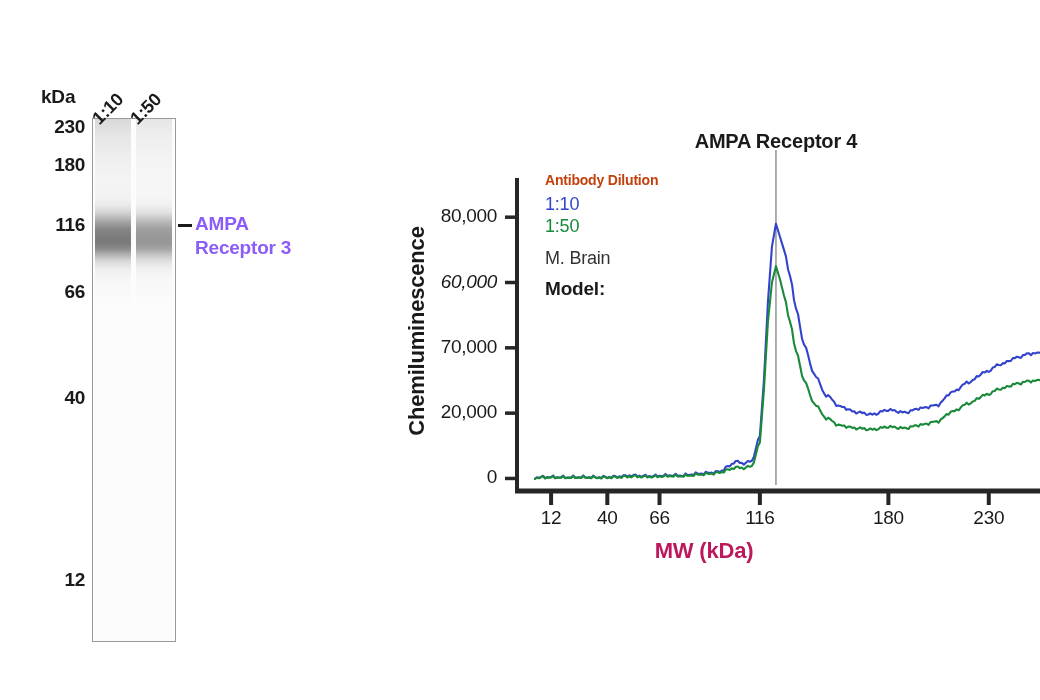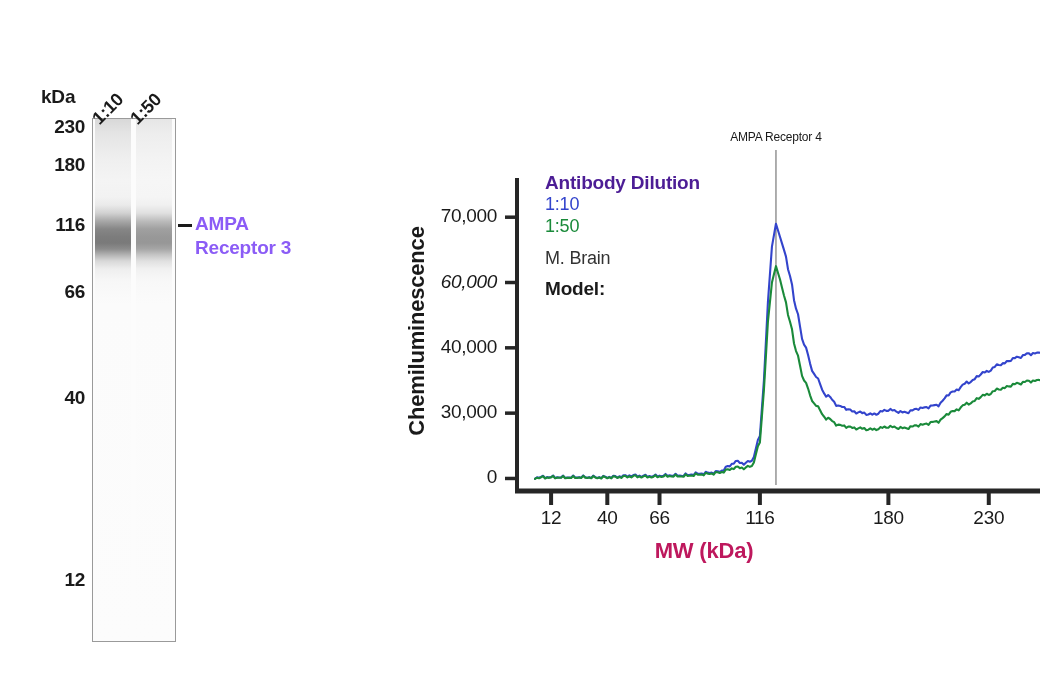--- a/index.html
+++ b/index.html
@@ -152,35 +152,35 @@
     width: 710px;
     text-align: center;
     font-size: 22px;
     font-weight: bold;
     color: #be185d;
     letter-spacing: -0.2px;
   }
   #peak-annotation {
     position: absolute;
     top: 130px;
-    font-size: 12px;
-    font-weight: normal;
+    font-size: 20px;
+    font-weight: bold;
     color: #1a1a1a;
     transform: translateX(-50%);
     white-space: nowrap;
     letter-spacing: -0.2px;
   }
   #legend {
     position: absolute;
     left: 196px; top: 172px;
     font-size: 18px;
     line-height: 1.18;
     letter-spacing: -0.2px;
   }
-  #legend .lg-title { font-weight: bold; color: #4c1d95; font-size: 19px; }
+  #legend .lg-title { font-weight: bold; color: #c2410c; font-size: 14px; }
   #legend .lg-s1 { font-weight: normal; }
   #legend .lg-s2 { font-weight: normal; }
   #legend .lg-model-title { font-weight: bold; color: #1a1a1a; font-size: 19px; margin-top: 8px; }
   #legend .lg-model-val { color: #333333; }
   .lg-row { height: 22px; }
   .lg-gap { height: 10px; }
 </style>
 </head>
 <body>
 
@@ -245,24 +245,24 @@
         <line x1="202.09230769230768" y1="491" x2="202.09230769230768" y2="505" stroke="#262626" stroke-width="4"></line>
         <line x1="258.3076923076923" y1="491" x2="258.3076923076923" y2="505" stroke="#262626" stroke-width="4"></line>
         <line x1="310.5076923076923" y1="491" x2="310.5076923076923" y2="505" stroke="#262626" stroke-width="4"></line>
         <line x1="410.89230769230767" y1="491" x2="410.89230769230767" y2="505" stroke="#262626" stroke-width="4"></line>
         <line x1="539.3846153846154" y1="491" x2="539.3846153846154" y2="505" stroke="#262626" stroke-width="4"></line>
         <line x1="639.7692307692307" y1="491" x2="639.7692307692307" y2="505" stroke="#262626" stroke-width="4"></line>
         <polyline points="186.03,478.64 188.04,477.35 190.05,477.82 192.05,476.88 194.06,475.76 196.07,478.13 198.08,477.09 200.08,477.46 202.09,476.98 204.10,475.54 206.11,477.98 208.12,477.31 210.12,477.50 212.13,477.40 214.14,475.62 216.15,477.92 218.15,477.54 220.16,477.43 222.17,477.62 224.18,475.52 226.18,477.57 228.19,477.53 230.20,477.16 232.21,477.66 234.22,475.44 236.22,477.24 238.23,477.66 240.24,477.15 242.25,477.97 244.25,475.71 246.26,477.14 248.27,477.91 250.28,477.15 252.28,478.13 254.29,475.84 256.30,476.75 258.31,477.85 260.32,476.87 262.32,477.92 264.33,475.72 266.34,476.15 268.35,477.52 270.35,476.29 272.36,477.30 274.37,475.33 276.38,475.20 278.38,476.72 280.39,475.42 282.40,476.54 284.41,474.99 286.42,474.55 288.42,476.59 290.43,475.59 292.44,476.80 294.45,475.70 296.45,474.82 298.46,476.97 300.47,475.99 302.48,476.93 304.48,476.02 306.49,474.54 308.50,476.60 310.51,475.65 312.52,476.32 314.52,475.83 316.53,473.94 318.54,475.91 320.55,475.23 322.55,475.78 324.56,475.82 326.57,473.80 328.58,475.84 330.58,475.59 332.59,475.84 334.60,476.01 336.61,473.45 338.62,475.04 340.62,474.88 342.63,474.63 344.64,475.06 346.65,472.46 348.65,473.73 350.66,473.82 352.67,473.43 354.68,474.42 356.68,471.85 358.69,472.62 360.70,473.04 362.71,472.53 364.72,473.72 366.72,471.02 368.73,471.23 370.74,472.03 372.75,470.65 374.75,470.49 376.76,466.64 378.77,465.95 380.78,466.36 382.78,463.81 384.79,463.63 386.80,460.93 388.81,460.83 390.82,462.96 392.82,462.77 394.83,464.72 396.84,462.78 398.85,461.00 400.85,461.73 402.86,460.83 404.87,456.95 406.88,448.42 408.88,439.89 410.89,436.01 412.90,408.25 414.91,380.49 416.92,341.30 418.92,302.11 420.93,274.35 422.94,246.59 424.95,235.15 426.95,223.72 428.96,230.26 430.97,236.79 432.98,243.32 434.98,249.85 436.99,256.62 439.00,269.20 441.01,275.98 443.02,284.45 445.02,300.17 447.03,308.64 449.04,314.25 451.05,326.60 453.05,338.95 455.06,344.56 457.07,347.62 459.08,354.91 461.08,363.61 463.09,370.90 465.10,373.93 467.11,376.99 469.12,378.49 471.12,384.21 473.13,389.65 475.14,393.38 477.15,396.71 479.15,395.07 481.16,396.92 483.17,399.74 485.18,401.71 487.18,405.88 489.19,405.50 491.20,405.92 493.21,406.99 495.22,406.93 497.22,409.85 499.23,409.19 501.24,409.56 503.25,411.49 505.25,411.26 507.26,413.54 509.27,412.37 511.28,411.56 513.28,413.12 515.29,412.57 517.30,414.94 519.31,414.50 521.32,413.30 523.32,414.69 525.33,413.48 527.34,414.74 529.35,413.70 531.35,411.07 533.36,411.54 535.37,409.82 537.38,410.85 539.38,410.84 541.39,408.90 543.40,410.46 545.41,409.98 547.42,411.69 549.42,412.86 551.43,411.05 553.44,412.48 555.45,411.83 557.45,412.54 559.46,413.21 561.47,410.21 563.48,410.37 565.48,409.03 567.49,408.87 569.50,409.94 571.51,407.45 573.52,408.01 575.52,407.34 577.53,407.02 579.54,408.36 581.55,405.63 583.55,405.54 585.56,405.11 587.57,404.77 589.58,406.33 591.58,402.83 593.59,400.72 595.60,398.42 597.61,395.41 599.62,395.56 601.62,392.35 603.63,391.45 605.64,391.43 607.65,389.47 609.65,390.26 611.66,387.14 613.67,384.65 615.68,383.69 617.68,381.50 619.69,383.39 621.70,382.09 623.71,379.94 625.72,379.15 627.72,376.11 629.73,376.48 631.74,374.51 633.75,372.03 635.75,372.52 637.76,370.83 639.77,371.85 641.78,370.64 643.78,367.51 645.79,366.98 647.80,364.32 649.81,365.03 651.82,365.27 653.82,363.16 655.83,363.39 657.84,361.04 659.85,361.11 661.85,360.99 663.86,357.98 665.87,358.15 667.88,356.68 669.88,357.25 671.89,358.03 673.90,355.09 675.91,354.92 677.92,353.20 679.92,353.33 681.93,355.16 683.94,353.08 685.95,353.52 687.95,352.59 689.96,352.44 691.97,353.06" fill="none" stroke="#3344cc" stroke-width="2.1" stroke-linejoin="round" stroke-linecap="round"></polyline>
         <polyline points="186.03,478.97 188.04,477.69 190.05,478.18 192.05,477.26 194.06,476.15 196.07,478.52 198.08,477.48 200.08,477.85 202.09,477.37 204.10,475.92 206.11,478.34 208.12,477.65 210.12,477.82 212.13,477.73 214.14,475.95 216.15,478.25 218.15,477.87 220.16,477.77 222.17,477.97 224.18,475.90 226.18,477.96 228.19,477.92 230.20,477.55 232.21,478.06 234.22,475.83 236.22,477.62 238.23,478.02 240.24,477.48 242.25,478.30 244.25,476.04 246.26,477.46 248.27,478.24 250.28,477.47 252.28,478.46 254.29,476.19 256.30,477.10 258.31,478.21 260.32,477.25 262.32,478.33 264.33,476.16 266.34,476.61 268.35,478.01 270.35,476.84 272.36,477.92 274.37,475.98 276.38,475.89 278.38,477.47 280.39,476.24 282.40,477.39 284.41,475.82 286.42,475.33 288.42,477.33 290.43,476.31 292.44,477.50 294.45,476.35 296.45,475.43 298.46,477.55 300.47,476.59 302.48,477.55 304.48,476.67 306.49,475.19 308.50,477.26 310.51,476.34 312.52,477.03 314.52,476.54 316.53,474.67 318.54,476.66 320.55,476.00 322.55,476.56 324.56,476.59 326.57,474.52 328.58,476.52 330.58,476.25 332.59,476.52 334.60,476.75 336.61,474.24 338.62,475.86 340.62,475.72 342.63,475.53 344.64,476.02 346.65,473.44 348.65,474.71 350.66,474.80 352.67,474.41 354.68,475.40 356.68,472.83 358.69,473.60 360.70,474.01 362.71,473.51 364.72,474.70 366.72,471.99 368.73,472.21 370.74,473.01 372.75,471.99 374.75,472.61 376.76,469.55 378.77,469.22 380.78,470.04 382.78,468.38 384.79,469.10 386.80,466.80 388.81,466.51 390.82,468.18 392.82,467.55 394.83,469.29 396.84,467.45 398.85,465.90 400.85,466.85 402.86,466.06 404.87,462.38 406.88,454.30 408.88,446.22 410.89,442.54 412.90,416.41 414.91,390.29 416.92,355.99 418.92,321.70 420.93,302.11 422.94,282.51 424.95,274.35 426.95,266.18 428.96,272.71 430.97,279.24 432.98,287.41 434.98,295.57 436.99,302.35 439.00,314.93 441.01,321.70 443.02,329.32 445.02,343.48 447.03,351.10 449.04,355.69 451.05,365.79 453.05,375.90 455.06,380.49 457.07,382.87 459.08,388.54 461.08,395.30 463.09,400.97 465.10,403.32 467.11,405.90 469.12,406.19 471.12,410.34 473.13,414.21 475.14,416.73 477.15,419.57 479.15,417.72 481.16,419.00 483.17,421.06 485.18,422.19 487.18,425.60 489.19,424.66 491.20,424.86 493.21,425.80 495.22,425.41 497.22,427.87 499.23,426.67 501.24,426.50 503.25,427.95 505.25,427.39 507.26,429.54 509.27,428.33 511.28,427.41 513.28,428.81 515.29,428.08 517.30,430.27 519.31,429.68 521.32,428.37 523.32,429.71 525.33,428.59 527.34,430.07 529.35,429.34 531.35,427.08 533.36,427.90 535.37,426.50 537.38,427.74 539.38,427.82 541.39,425.83 543.40,427.24 545.41,426.54 547.42,428.02 549.42,428.95 551.43,426.93 553.44,428.21 555.45,427.51 557.45,428.26 559.46,429.04 561.47,426.20 563.48,426.54 565.48,425.38 567.49,425.38 569.50,426.56 571.51,424.11 573.52,424.66 575.52,423.95 577.53,423.57 579.54,424.86 581.55,422.06 583.55,421.92 585.56,421.46 587.57,421.10 589.58,422.80 591.58,419.67 593.59,418.09 595.60,416.38 597.61,413.97 599.62,414.65 601.62,411.81 603.63,411.05 605.64,411.09 607.65,409.32 609.65,410.37 611.66,407.55 613.67,405.36 615.68,404.66 617.68,402.66 619.69,404.62 621.70,403.39 623.71,401.42 625.72,400.90 627.72,398.15 629.73,398.83 631.74,397.11 633.75,394.82 635.75,395.38 637.76,393.76 639.77,394.97 641.78,394.02 643.78,391.18 645.79,390.96 647.80,388.56 649.81,389.46 651.82,389.77 653.82,387.72 655.83,388.14 657.84,386.05 659.85,386.42 661.85,386.60 663.86,383.85 665.87,384.20 667.88,382.81 669.88,383.48 671.89,384.50 673.90,381.87 675.91,382.02 677.92,380.53 679.92,380.76 681.93,382.59 683.94,380.52 685.95,380.95 687.95,380.02 689.96,379.88 691.97,380.49" fill="none" stroke="#1a8a3a" stroke-width="2.1" stroke-linejoin="round" stroke-linecap="round"></polyline>
       </svg>
   <div class="y-tick-label" style="left: 62px; top: 466.468px;">0</div>
-      <div class="y-tick-label" style="left: 62px; top: 401.149px;">30,000</div>
-      <div class="y-tick-label" style="left: 62px; top: 335.83px;">40,000</div>
+      <div class="y-tick-label" style="left: 62px; top: 401.149px;">20,000</div>
+      <div class="y-tick-label" style="left: 62px; top: 335.83px;">70,000</div>
       <div class="y-tick-label" style="left: 62px; top: 270.511px; font-style: italic;">60,000</div>
-      <div class="y-tick-label" style="left: 62px; top: 205.191px;">70,000</div>
+      <div class="y-tick-label" style="left: 62px; top: 205.191px;">80,000</div>
       <div class="x-tick-label" style="left: 202.092px; top: 507px;">12</div>
       <div class="x-tick-label" style="left: 258.308px; top: 507px;">40</div>
       <div class="x-tick-label" style="left: 310.508px; top: 507px;">66</div>
       <div class="x-tick-label" style="left: 410.892px; top: 507px;">116</div>
       <div class="x-tick-label" style="left: 539.385px; top: 507px;">180</div>
       <div class="x-tick-label" style="left: 639.769px; top: 507px;">230</div>
     </div>
 
 </div>
 

